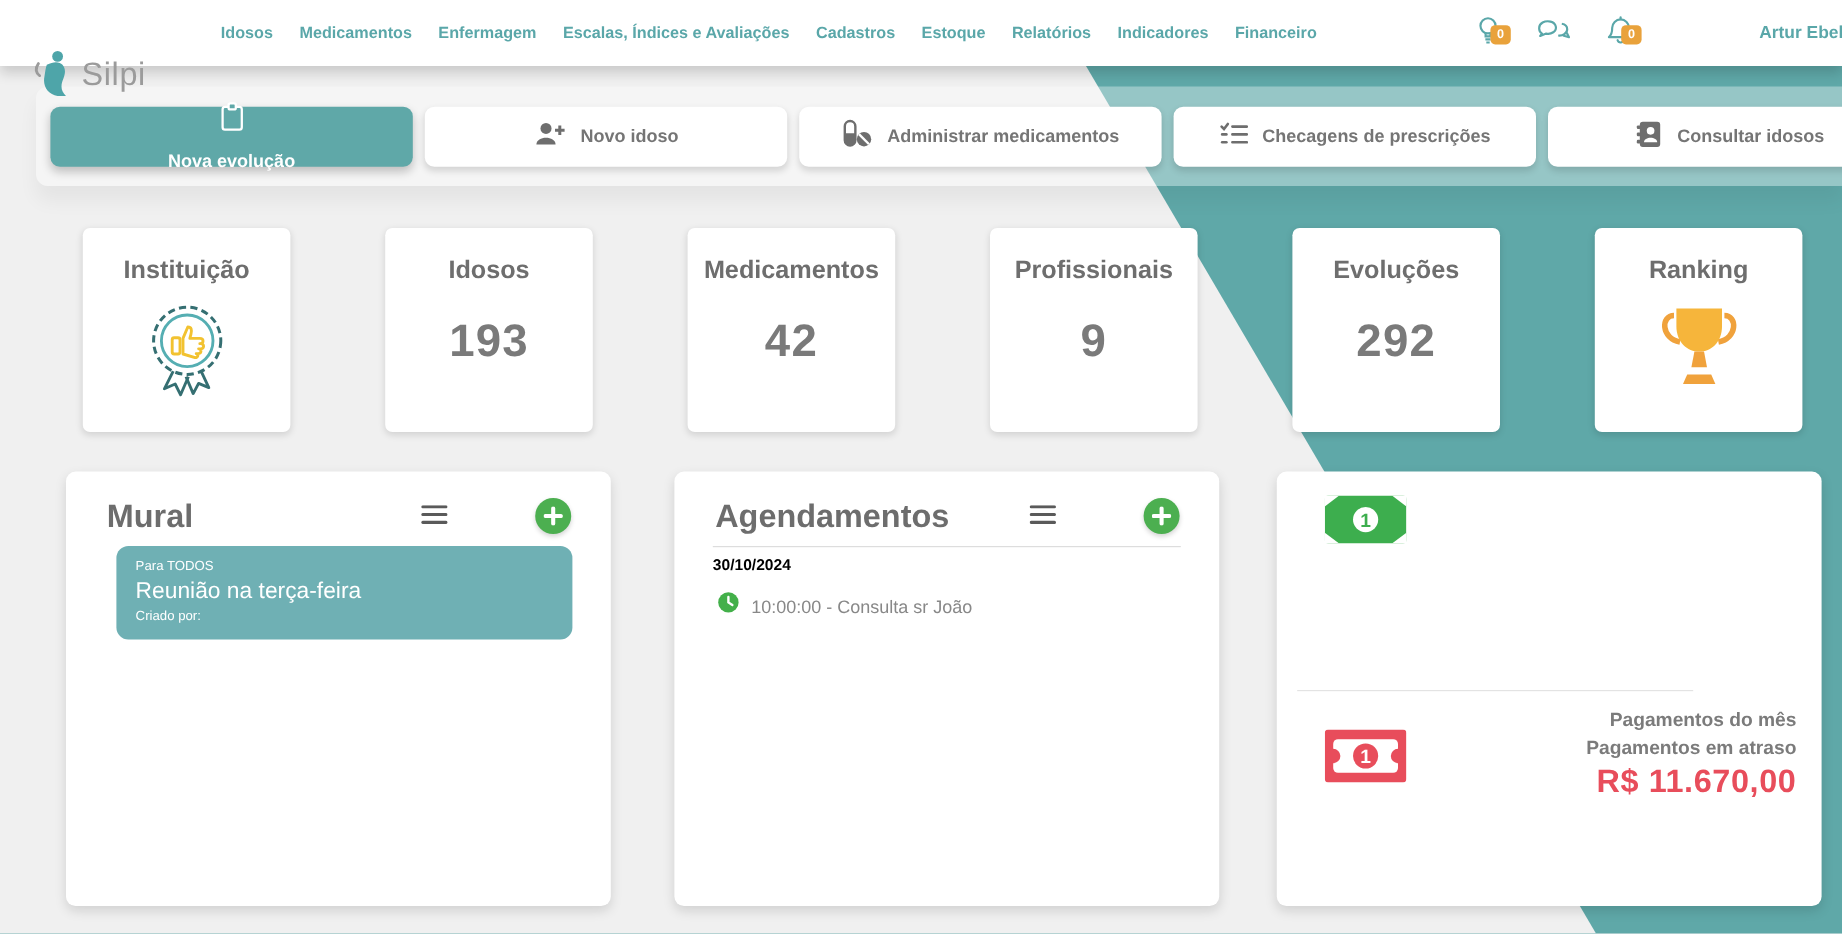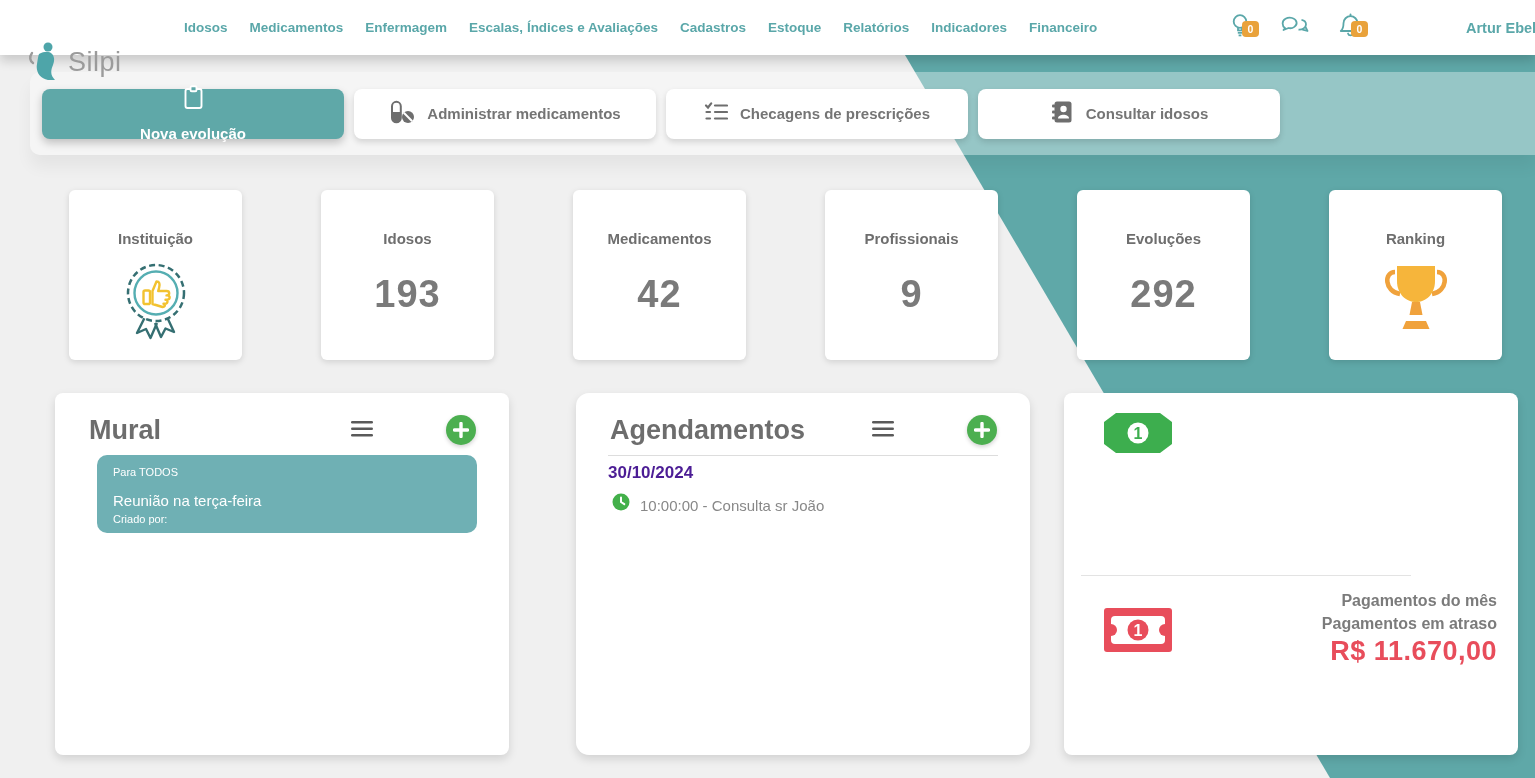--- a/index.html
+++ b/index.html
@@ -34,44 +34,44 @@
   .action-btn { width:302px; height:50px; flex:0 0 302px; border:none; border-radius:8px; background:#ffffff;
     color:#757575; font-family:"Liberation Sans", sans-serif; font-size:15px; font-weight:bold;
     display:flex; align-items:center; justify-content:center; gap:12px; cursor:pointer;
     box-shadow:0 3px 6px rgba(0,0,0,0.14); }
   .action-btn.active { background:#5fa8a8; color:#fff; box-shadow:0 4px 8px rgba(0,0,0,0.22);flex-direction:column; }
 
   
   .stats-row { position:absolute; left:69px; top:190px; display:flex; gap:79px; z-index:10; }
   .stat-card { width:173px; height:170px; background:#fff; border-radius:6px;
     box-shadow:0 2px 6px rgba(0,0,0,0.13); text-align:center; cursor:pointer; }
-  .stat-label { margin-top:40px; font-size:15px; font-weight:bold; color:#6e6e6e; }
+  .stat-label { margin-top:24px; font-size:21px; font-weight:bold; color:#6e6e6e; }
   .stat-value { margin-top:26px; font-size:38px; font-weight:bold; color:#7a7a7a; letter-spacing:1px; }
   .stat-icon { margin-top:12px; display:flex; justify-content:center; }
 
   
   .panel { position:absolute; top:393px; height:362px; width:454px; background:#fff; border-radius:8px;
     box-shadow:0 4px 10px rgba(0,0,0,0.13); z-index:10; }
   .panel.mural { left:55px; }
-  .panel.agenda { left:576px;border-radius:13px; }
+  .panel.agenda { left:562px; }
   .panel.finance { left:1064px; }
   .panel-title { position:absolute; left:34px; top:22px; font-size:27px; font-weight:bold; color:#6d6d6d; }
   .hamburger { position:absolute; left:296px; top:28px; cursor:pointer; }
   .plus-btn { position:absolute; left:391px; top:22px; width:30px; height:30px; border-radius:50%;
     background:#4caf50; border:none; cursor:pointer; display:flex; align-items:center; justify-content:center;
     box-shadow:0 2px 4px rgba(0,0,0,0.18); }
 
   .mural-note { position:absolute; left:42px; top:62px; width:380px; height:78px; background:#6fb0b4;
     border-radius:10px; padding:11px 16px; color:#fff; cursor:pointer; }
   .note-to { font-size:11px; }
-  .note-text { font-size:15px; margin-top:14px; }
+  .note-text { font-size:19px; margin-top:4px; }
   .note-by { font-size:11px; margin-top:4px; }
 
   .agenda-divider { position:absolute; left:32px; top:62px; width:390px; border-top:1px solid #ddd; }
-  .agenda-date { position:absolute; left:32px; top:70px; font-size:17px; font-weight:bold; color:#4c1d95; }
+  .agenda-date { position:absolute; left:32px; top:70px; font-size:13px; font-weight:bold; color:#000000; }
   .agenda-item { position:absolute; left:36px; top:100px; display:flex; align-items:flex-end; gap:10px;
     font-size:15px; color:#888; cursor:pointer; }
 
   .fin-row { position:absolute; left:0; width:454px; display:flex; align-items:center; }
   .fin-row.receipts { top:20px; }
   .fin-row.payments { top:196px; }
   .fin-icon { margin-left:40px; flex:0 0 68px; }
   .fin-col { flex:1; text-align:right; padding-right:21px; }
   .fin-label { font-size:16px; font-weight:bold; color:#7b7b7b; line-height:1.45; }
   .fin-value { font-size:27px; font-weight:bold; line-height:1.25; letter-spacing:0.5px; margin-bottom:6px; }
@@ -139,20 +139,30 @@
     <span>
       <svg width="21" height="25" viewBox="0 0 21 25" fill="none" stroke="#fff" stroke-width="1.9">
         <rect x="2.5" y="4" width="16" height="19" rx="2"></rect>
         <rect x="7.5" y="1.2" width="6" height="5" rx="1.3" fill="#5fa8a8"></rect>
       </svg>
     </span>
     <span>Nova evolução</span>
   </button>
   <button class="action-btn">
     <span>
+      <svg width="27" height="21" viewBox="0 0 27 21" fill="#6e6e6e">
+        <circle cx="10" cy="6" r="4.6"></circle>
+        <path d="M2 19.5 c0 -7.5 16 -7.5 16 0 z"></path>
+        <path d="M21.5 3.5 v8 M17.5 7.5 h8" stroke="#6e6e6e" stroke-width="2.5" fill="none"></path>
+      </svg>
+    </span>
+    <span>Novo idoso</span>
+  </button>
+  <button class="action-btn">
+    <span>
       <svg width="26" height="25" viewBox="0 0 26 25">
         <rect x="3" y="1.8" width="8.8" height="20.5" rx="4.4" fill="none" stroke="#6e6e6e" stroke-width="2"></rect>
         <path d="M3 12 h8.8 v5.9 a4.4 4.4 0 0 1 -8.8 0 z" fill="#6e6e6e"></path>
         <circle cx="19" cy="17" r="6" fill="#6e6e6e"></circle>
         <line x1="14.8" y1="12.8" x2="23.2" y2="21.2" stroke="#fff" stroke-width="2"></line>
       </svg>
     </span>
     <span>Administrar medicamentos</span>
   </button>
   <button class="action-btn">

